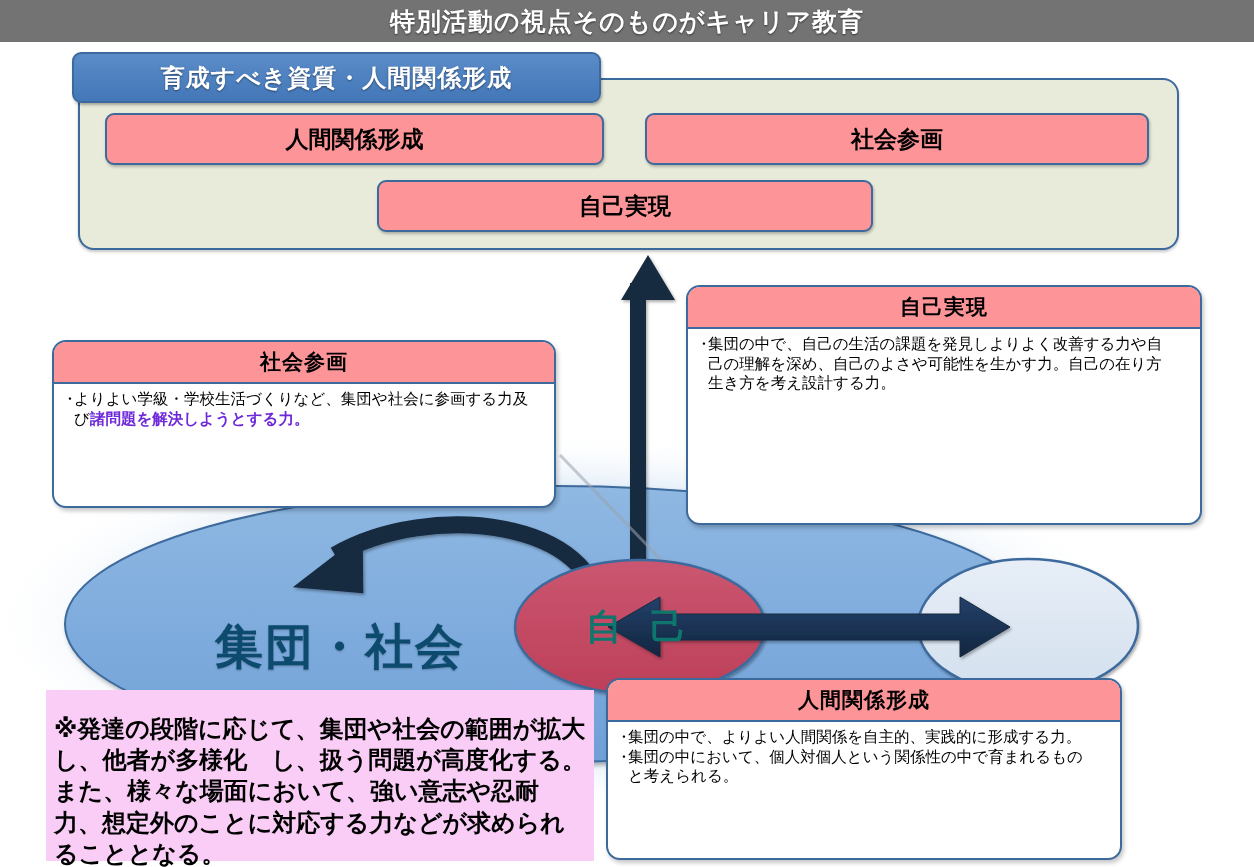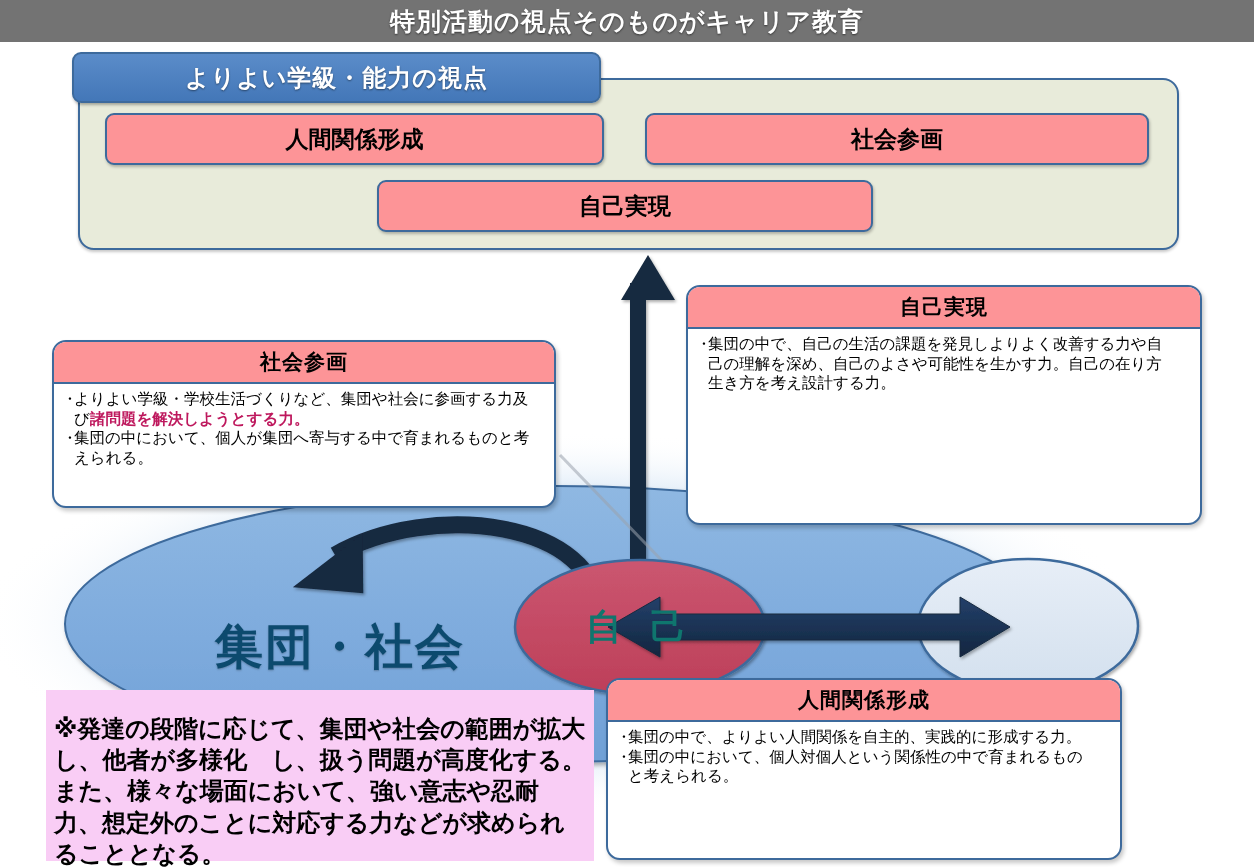--- a/index.html
+++ b/index.html
@@ -61,21 +61,21 @@
     background:#fd9497;border-bottom:2.5px solid #3d6a9c;
     height:40px;display:flex;align-items:center;justify-content:center;
     color:#000;font-size:21px;font-weight:bold;letter-spacing:1px;
   }
   .card .body{padding:6px 24px 6px 9px;}
   .card .body p{
     margin:0;color:#000;font-size:15.5px;line-height:1.26;
     text-indent:0;padding-left:11px;position:relative;
   }
   .card .body p::before{content:"・";position:absolute;left:-1px;top:0;}
-  .card .body p .hl{color:#be185d;font-weight:bold;}
+  .card .body p .hl{color:#6d28d9;font-weight:bold;}
 
   #card-shakai{left:52px;top:340px;width:500px;height:164px;}
   #card-jiko  {left:686px;top:285px;width:512px;height:236px;}
   #card-ningen{left:606px;top:678px;width:512px;height:178px;}
 
   
   .note{
     position:absolute;left:46px;top:690px;width:548px;height:171px;
     background:#f9cdf5;
     display:block;padding:4px 8px 0 8px;box-sizing:border-box;
@@ -176,33 +176,32 @@
     <g filter="url(#shs)">
       <path d="M 320 172 L 333 159 L 346 172 L 339 172 L 339 197 L 357 197 L 357 189 L 375 204 L 357 219 L 357 211 L 327 211 L 327 172 Z" fill="url(#bluearr)" stroke="#2f5c93" stroke-width="1"></path>
     </g>
 
     <g filter="url(#shs)">
       <path d="M 930 172 L 917 159 L 904 172 L 911 172 L 911 197 L 893 197 L 893 189 L 875 204 L 893 219 L 893 211 L 923 211 L 923 172 Z" fill="url(#bluearr)" stroke="#2f5c93" stroke-width="1"></path>
     </g>
   </svg>
 
   <div class="toppanel"></div>
-  <div class="toplabel">よりよい学級・能力の視点</div>
+  <div class="toplabel">育成すべき資質・人間関係形成</div>
   <div class="pinkbar" id="bar-ningen">人間関係形成</div>
   <div class="pinkbar" id="bar-shakai">社会参画</div>
   <div class="pinkbar" id="bar-jiko">自己実現</div>
 
   <div class="cap" id="cap-shudan">集団・社会</div>
   <div class="cap" id="cap-jiko">自 己</div>
 
   <div class="card" id="card-shakai">
     <div class="head">社会参画</div>
     <div class="body">
         <p><span>よりよい学級・学校生活づくりなど、集団や社会に参画する力及び</span><span class="hl">諸問題を解決しようとする力。</span></p>
-        <p><span>集団の中において、個人が集団へ寄与する中で育まれるものと考えられる。</span></p>
       </div>
   </div>
 
   <div class="card" id="card-jiko">
     <div class="head">自己実現</div>
     <div class="body">
         <p><span>集団の中で、自己の生活の課題を発見しよりよく改善する力や自己の理解を深め、自己のよさや可能性を生かす力。自己の在り方生き方を考え設計する力。</span></p>
       </div>
   </div>
 

